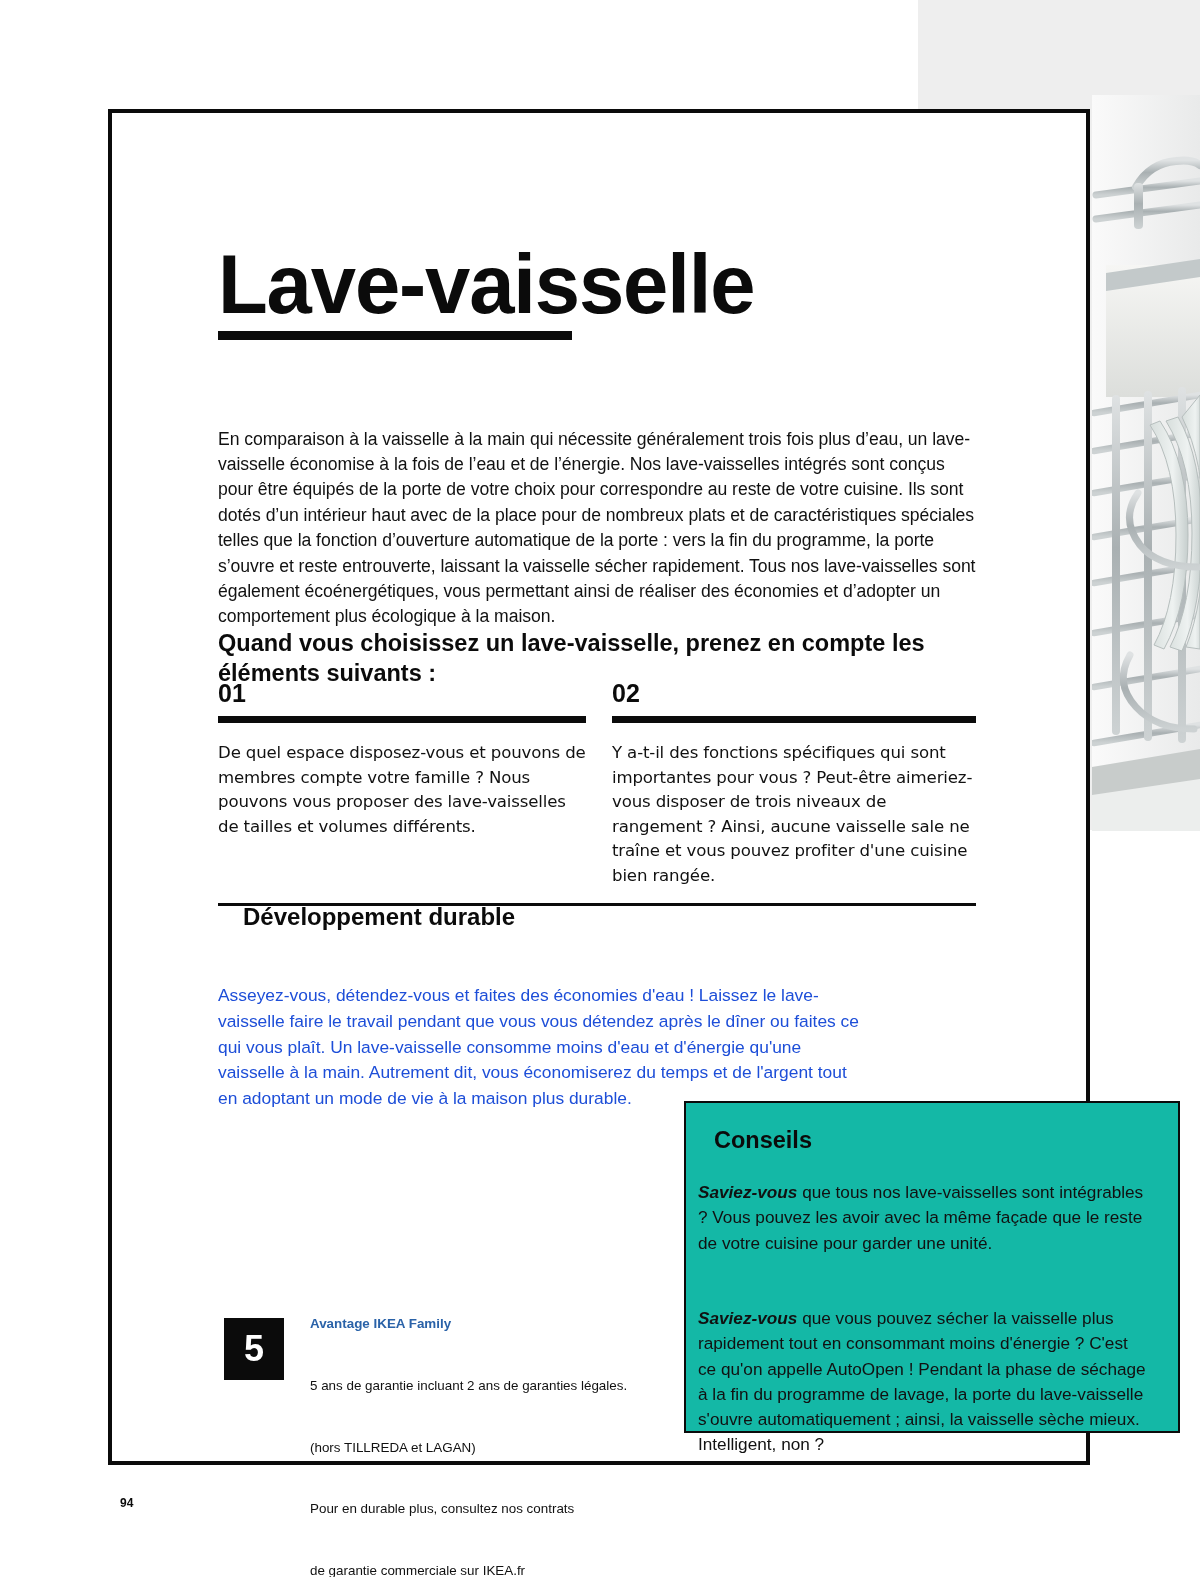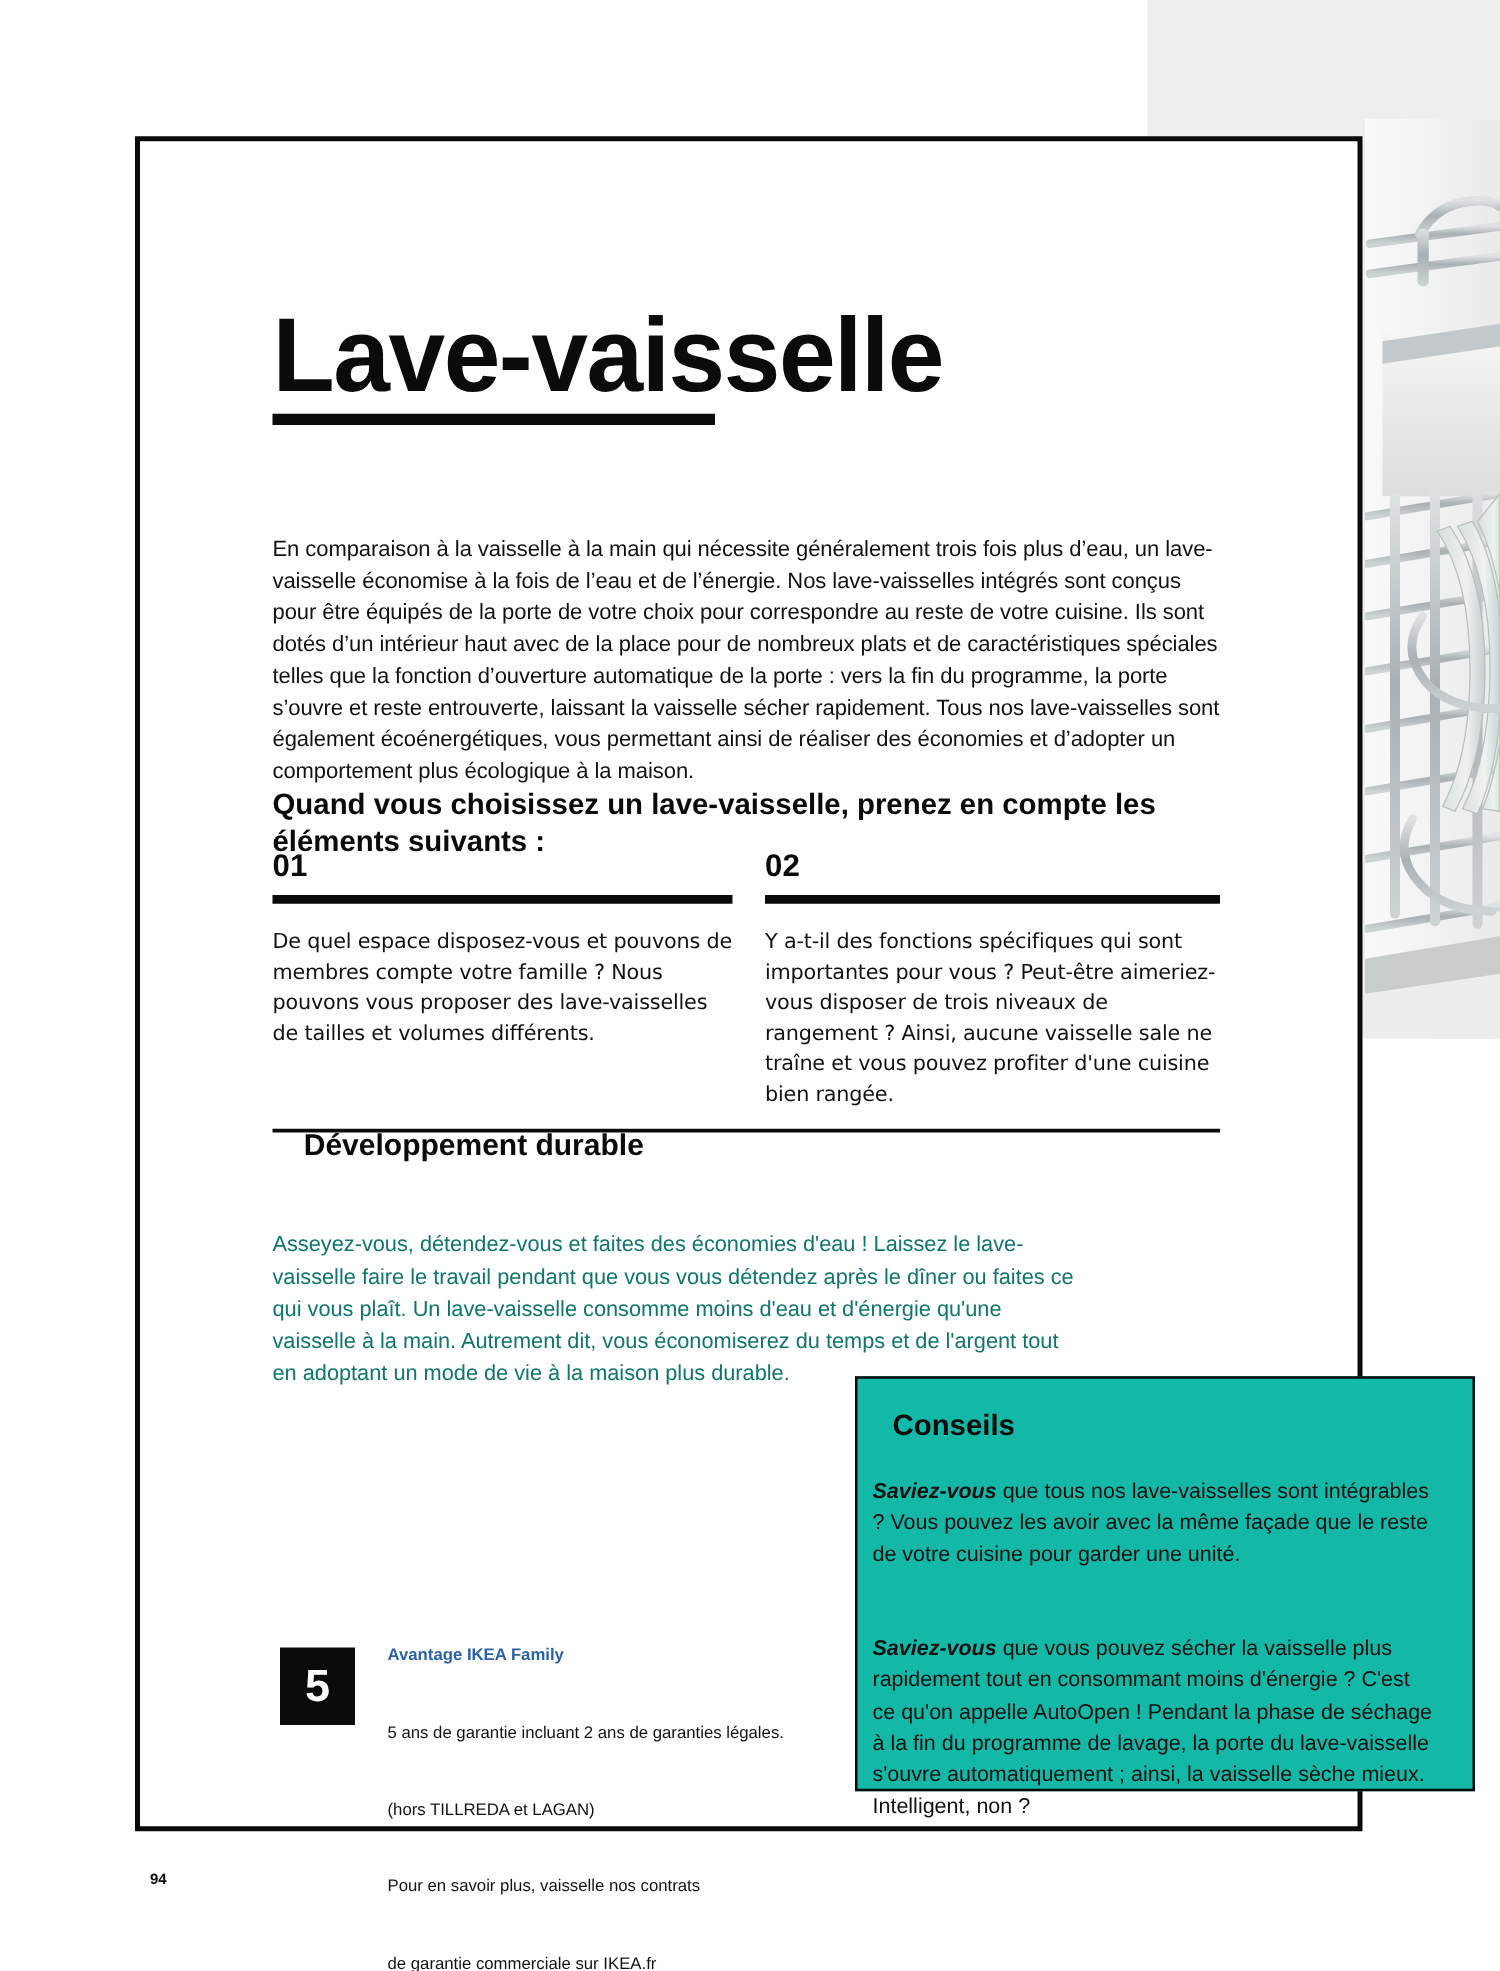--- a/index.html
+++ b/index.html
@@ -163,21 +163,21 @@
     margin-left: 25px;
   }
   .sustain-body {
     position: absolute;
     left: 218px;
     top: 966px;
     width: 650px;
     font-size: 17.4px;
     line-height: 25.6px;
     font-family: "Liberation Sans Narrow", "Liberation Sans", sans-serif;
-    color: #0f766e;
+    color: #1d4ed8;
   }
 
   
   .family {
     position: absolute;
     left: 224px;
     top: 1318px;
     display: flex;
     align-items: flex-start;
   }
@@ -354,21 +354,21 @@
 <div class="section-rule"></div>
 <h2 class="sustain-head">Développement durable</h2>
 <p class="sustain-body">Asseyez-vous, détendez-vous et faites des économies d'eau ! Laissez le lave-vaisselle faire le travail pendant que vous vous détendez après le dîner ou faites ce qui vous plaît. Un lave-vaisselle consomme moins d'eau et d'énergie qu'une vaisselle à la main. Autrement dit, vous économiserez du temps et de l'argent tout en adoptant un mode de vie à la maison plus durable.</p>
 
 <div class="family">
   <div class="family-badge">5</div>
   <div class="family-text">
     <div class="family-title">Avantage IKEA Family</div>
     <div class="family-line">5 ans de garantie incluant 2 ans de garanties légales.</div>
     <div class="family-line">(hors TILLREDA et LAGAN)</div>
-    <div class="family-line">Pour en savoir plus, vaisselle nos contrats</div>
+    <div class="family-line">Pour en durable plus, consultez nos contrats</div>
     <div class="family-line">de garantie commerciale sur IKEA.fr</div>
   </div>
 </div>
 
 <div class="conseils">
   <div class="conseils-head">Conseils</div>
   <p class="conseils-p conseils-p1">
     <b>Saviez-vous</b><span> que tous nos lave-vaisselles sont intégrables ? Vous pouvez les avoir avec la même façade que le reste de votre cuisine pour garder une unité.</span>
   </p>
   <p class="conseils-p conseils-p2">

